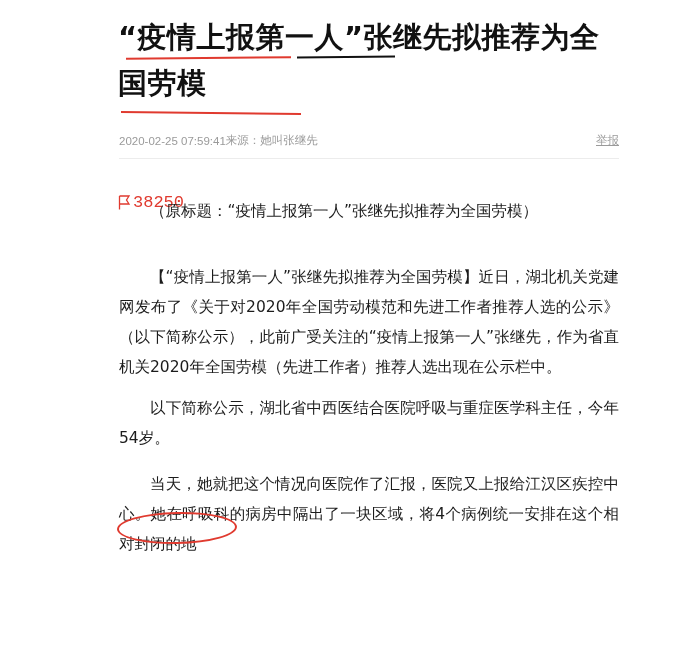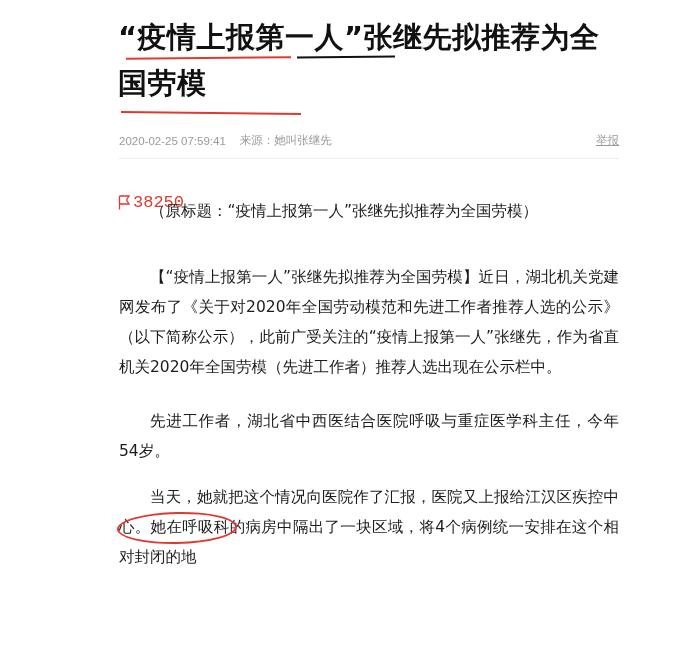--- a/index.html
+++ b/index.html
@@ -69,21 +69,21 @@
   .meta {
     position: absolute;
     left: 119px;
     top: 133px;
     width: 500px;
     font-size: 11.5px;
     color: #9a9a9a;
     display: flex;
     align-items: center;
   }
-  .meta .date { margin-right: 14px; }
+  .meta .date { }
   .meta .source { }
   .meta .report {
     margin-left: auto;
     color: #9a9a9a;
     cursor: pointer;
     text-decoration: underline;
   }
   .meta-rule {
     position: absolute;
     left: 119px;
@@ -127,21 +127,21 @@
     text-align: justify;
   }
   .article p {
     margin: 0 0 16px 0;
     text-indent: 2em;
   }
   .article p.p-orig {
     margin-bottom: 36px;
   }
   .article p.p-lede {
-    margin-bottom: 24px;
+    margin-bottom: 11px;
   }
   .article p.p-last {
     margin-bottom: 0;
   }
 
   
   .date-circle {
     position: absolute;
     left: 117px;
     top: 512px;
@@ -179,19 +179,19 @@
         <path d="M1.5 1 L11 1 L8.5 5 L11 9 L1.5 9" fill="none" stroke="#e03a2f" stroke-width="1.3"></path>
         <line x1="1.5" y1="1" x2="1.5" y2="14.5" stroke="#e03a2f" stroke-width="1.3"></line>
       </svg>
     </span>
     <span class="count">38250</span>
   </div>
 
   <div class="article">
     <p class="p-orig">（原标题：“疫情上报第一人”张继先拟推荐为全国劳模）</p>
     <p class="p-lede">【“疫情上报第一人”张继先拟推荐为全国劳模】近日，湖北机关党建网发布了《关于对2020年全国劳动模范和先进工作者推荐人选的公示》（以下简称公示），此前广受关注的“疫情上报第一人”张继先，作为省直机关2020年全国劳模（先进工作者）推荐人选出现在公示栏中。</p>
-    <p>先进工作者，湖北省中西医结合医院呼吸与重症医学科主任，今年54岁。</p>
+    <p>以下简称公示，湖北省中西医结合医院呼吸与重症医学科主任，今年54岁。</p>
     <p class="p-last">当天，她就把这个情况向医院作了汇报，医院又上报给江汉区疾控中心。她在呼吸科的病房中隔出了一块区域，将4个病例统一安排在这个相对封闭的地</p>
   </div>
 
   <div class="date-circle"></div>
 
 </div>
 
 </body></html>

